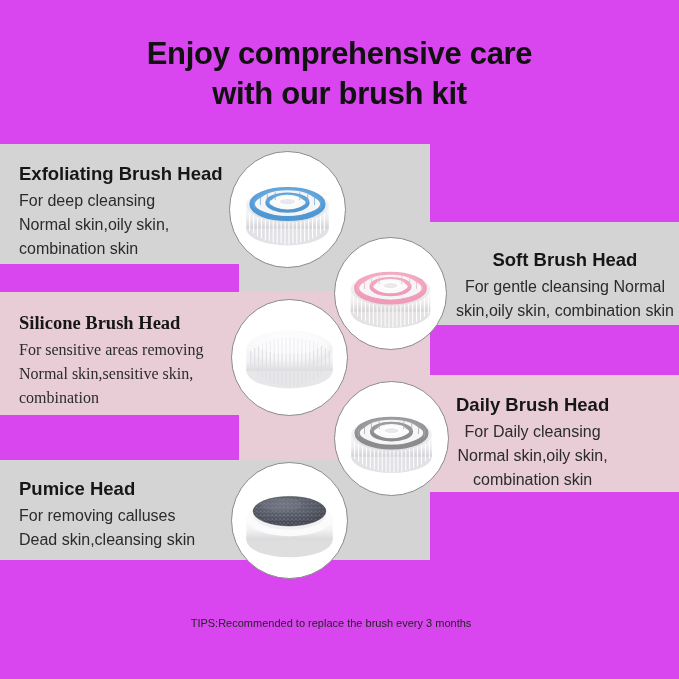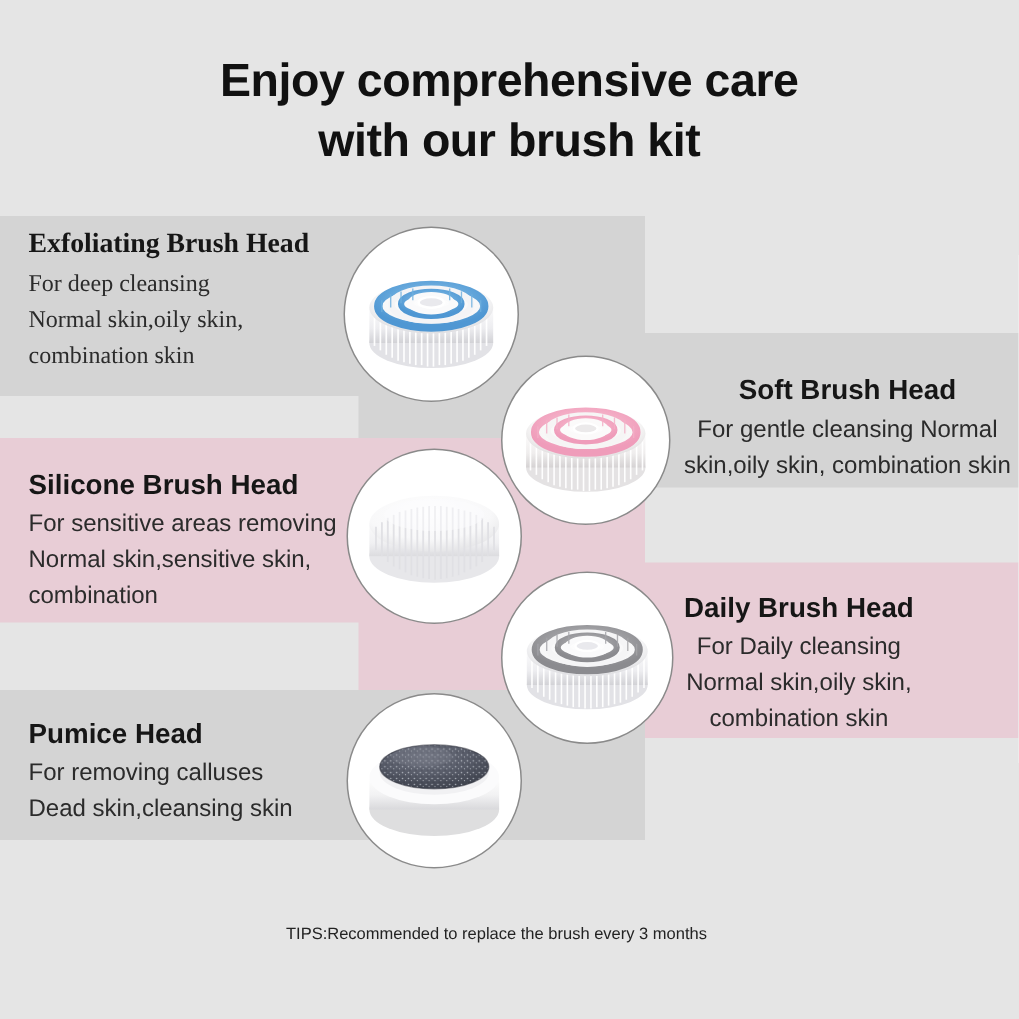--- a/index.html
+++ b/index.html
@@ -10,21 +10,21 @@
     width: 679px;
     height: 679px;
     background: #f7f7f7;
     font-family: "Liberation Sans", sans-serif;
     overflow: hidden;
   }
   #page {
     position: relative;
     width: 679px;
     height: 679px;
-    background: #e5e5e5;
+    background: #d946ef;
   }
 
   
   #heading {
     position: absolute;
     left: 0;
     top: 34px;
     width: 679px;
     text-align: center;
     font-size: 31px;
@@ -102,34 +102,34 @@
     <span class="hline">Enjoy comprehensive care</span>
     <span class="hline">with our brush kit</span>
   </div>
 
   <div class="band left" style="top:144px;height:120px;width:430px;background:#d4d4d4;"></div>
   <div class="band right" style="top:222px;height:103px;width:440px;background:#d4d4d4;"></div>
   <div class="band left" style="top:292px;height:123px;width:430px;background:#e8cdd6;"></div>
   <div class="band right" style="top:375px;height:117px;width:440px;background:#e8cdd6;"></div>
   <div class="band left" style="top:460px;height:100px;width:430px;background:#d4d4d4;"></div>
 
-  <div class="block" style="left:19px;top:152px;font-family:Liberation Serif, serif;">
+  <div class="block" style="left:19px;top:163px;">
     <div class="title">Exfoliating Brush Head</div>
     <div class="desc-line">For deep cleansing</div>
     <div class="desc-line">Normal skin,oily skin,</div>
     <div class="desc-line">combination skin</div>
   </div>
 
   <div class="block right-align" style="left:456px;top:249px;">
     <div class="title">Soft Brush Head</div>
     <div class="desc-line">For gentle cleansing Normal</div>
     <div class="desc-line">skin,oily skin, combination skin</div>
   </div>
 
-  <div class="block" style="left:19px;top:312px;">
+  <div class="block" style="left:19px;top:312px;font-family:Liberation Serif, serif;">
     <div class="title">Silicone Brush Head</div>
     <div class="desc-line">For sensitive areas removing</div>
     <div class="desc-line">Normal skin,sensitive skin,</div>
     <div class="desc-line">combination</div>
   </div>
 
   <div class="block right-align" style="left:456px;top:394px;">
     <div class="title">Daily Brush Head</div>
     <div class="desc-line">For Daily cleansing</div>
     <div class="desc-line">Normal skin,oily skin,</div>

